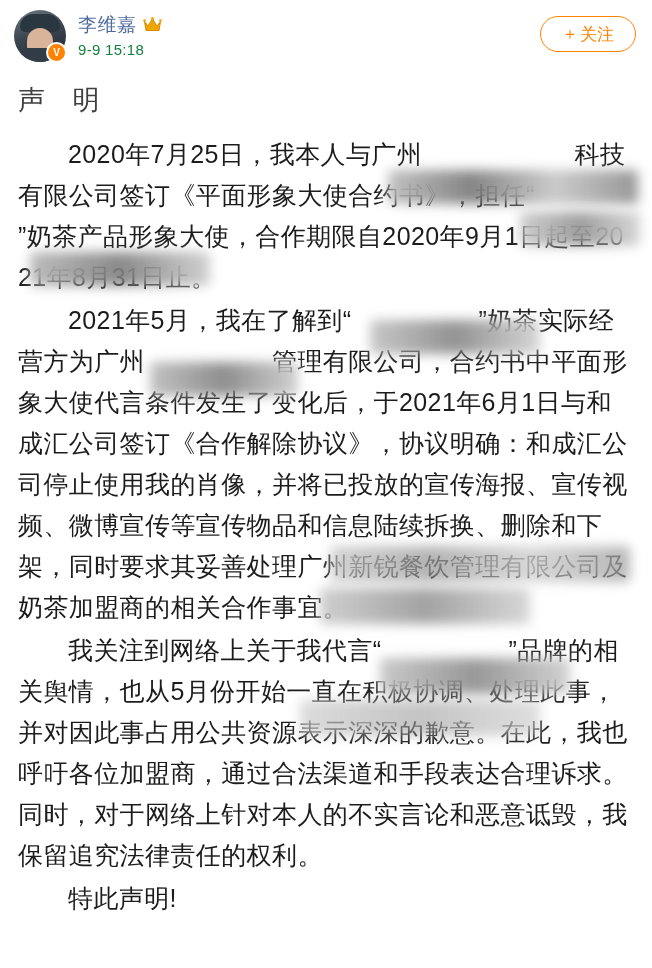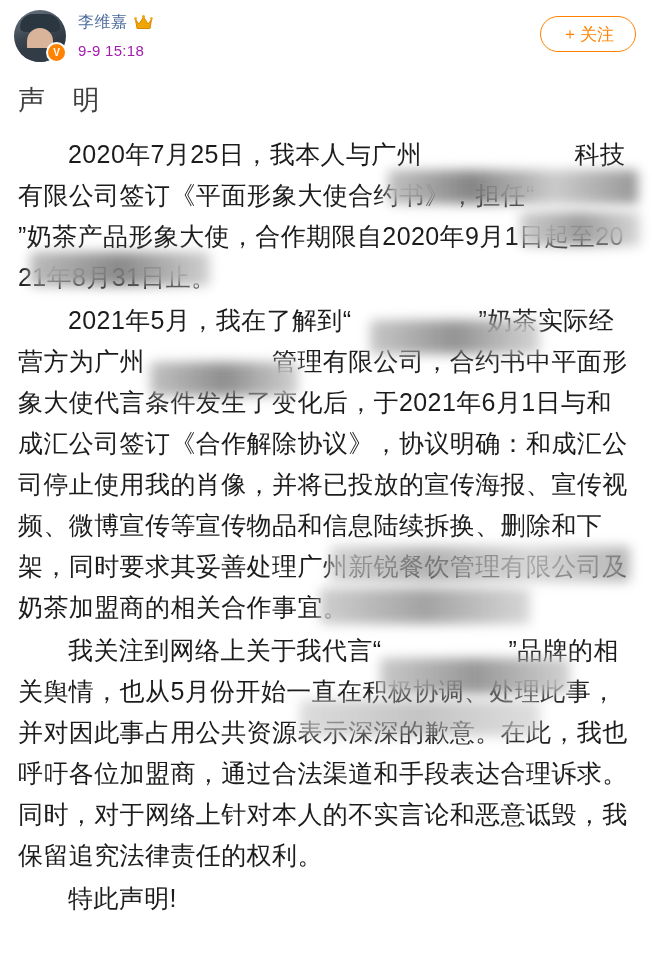--- a/index.html
+++ b/index.html
@@ -91,37 +91,37 @@
     margin-left: 12px;
     padding-top: 2px;
     flex: 1 1 auto;
     min-width: 0;
   }
   .name-row {
     display: flex;
     align-items: center;
   }
   .username {
-    font-size: 16px;
+    font-size: 19px;
     color: #4d6b9c;
     font-weight: normal;
     letter-spacing: 0.5px;
   }
   .crown-icon {
     margin-left: 6px;
     width: 19px;
     height: 16px;
     position: relative;
     display: inline-block;
   }
   .crown-icon svg { display: block; }
   .timestamp {
-    margin-top: 9px;
+    margin-top: 3px;
     font-size: 15px;
-    color: #a21caf;
+    color: #15803d;
     letter-spacing: 0.3px;
   }
   .follow-btn {
     flex: 0 0 auto;
     margin-top: 6px;
     height: 36px;
     min-width: 96px;
     padding: 0 14px;
     border: 1px solid #ff8200;
     border-radius: 18px;

